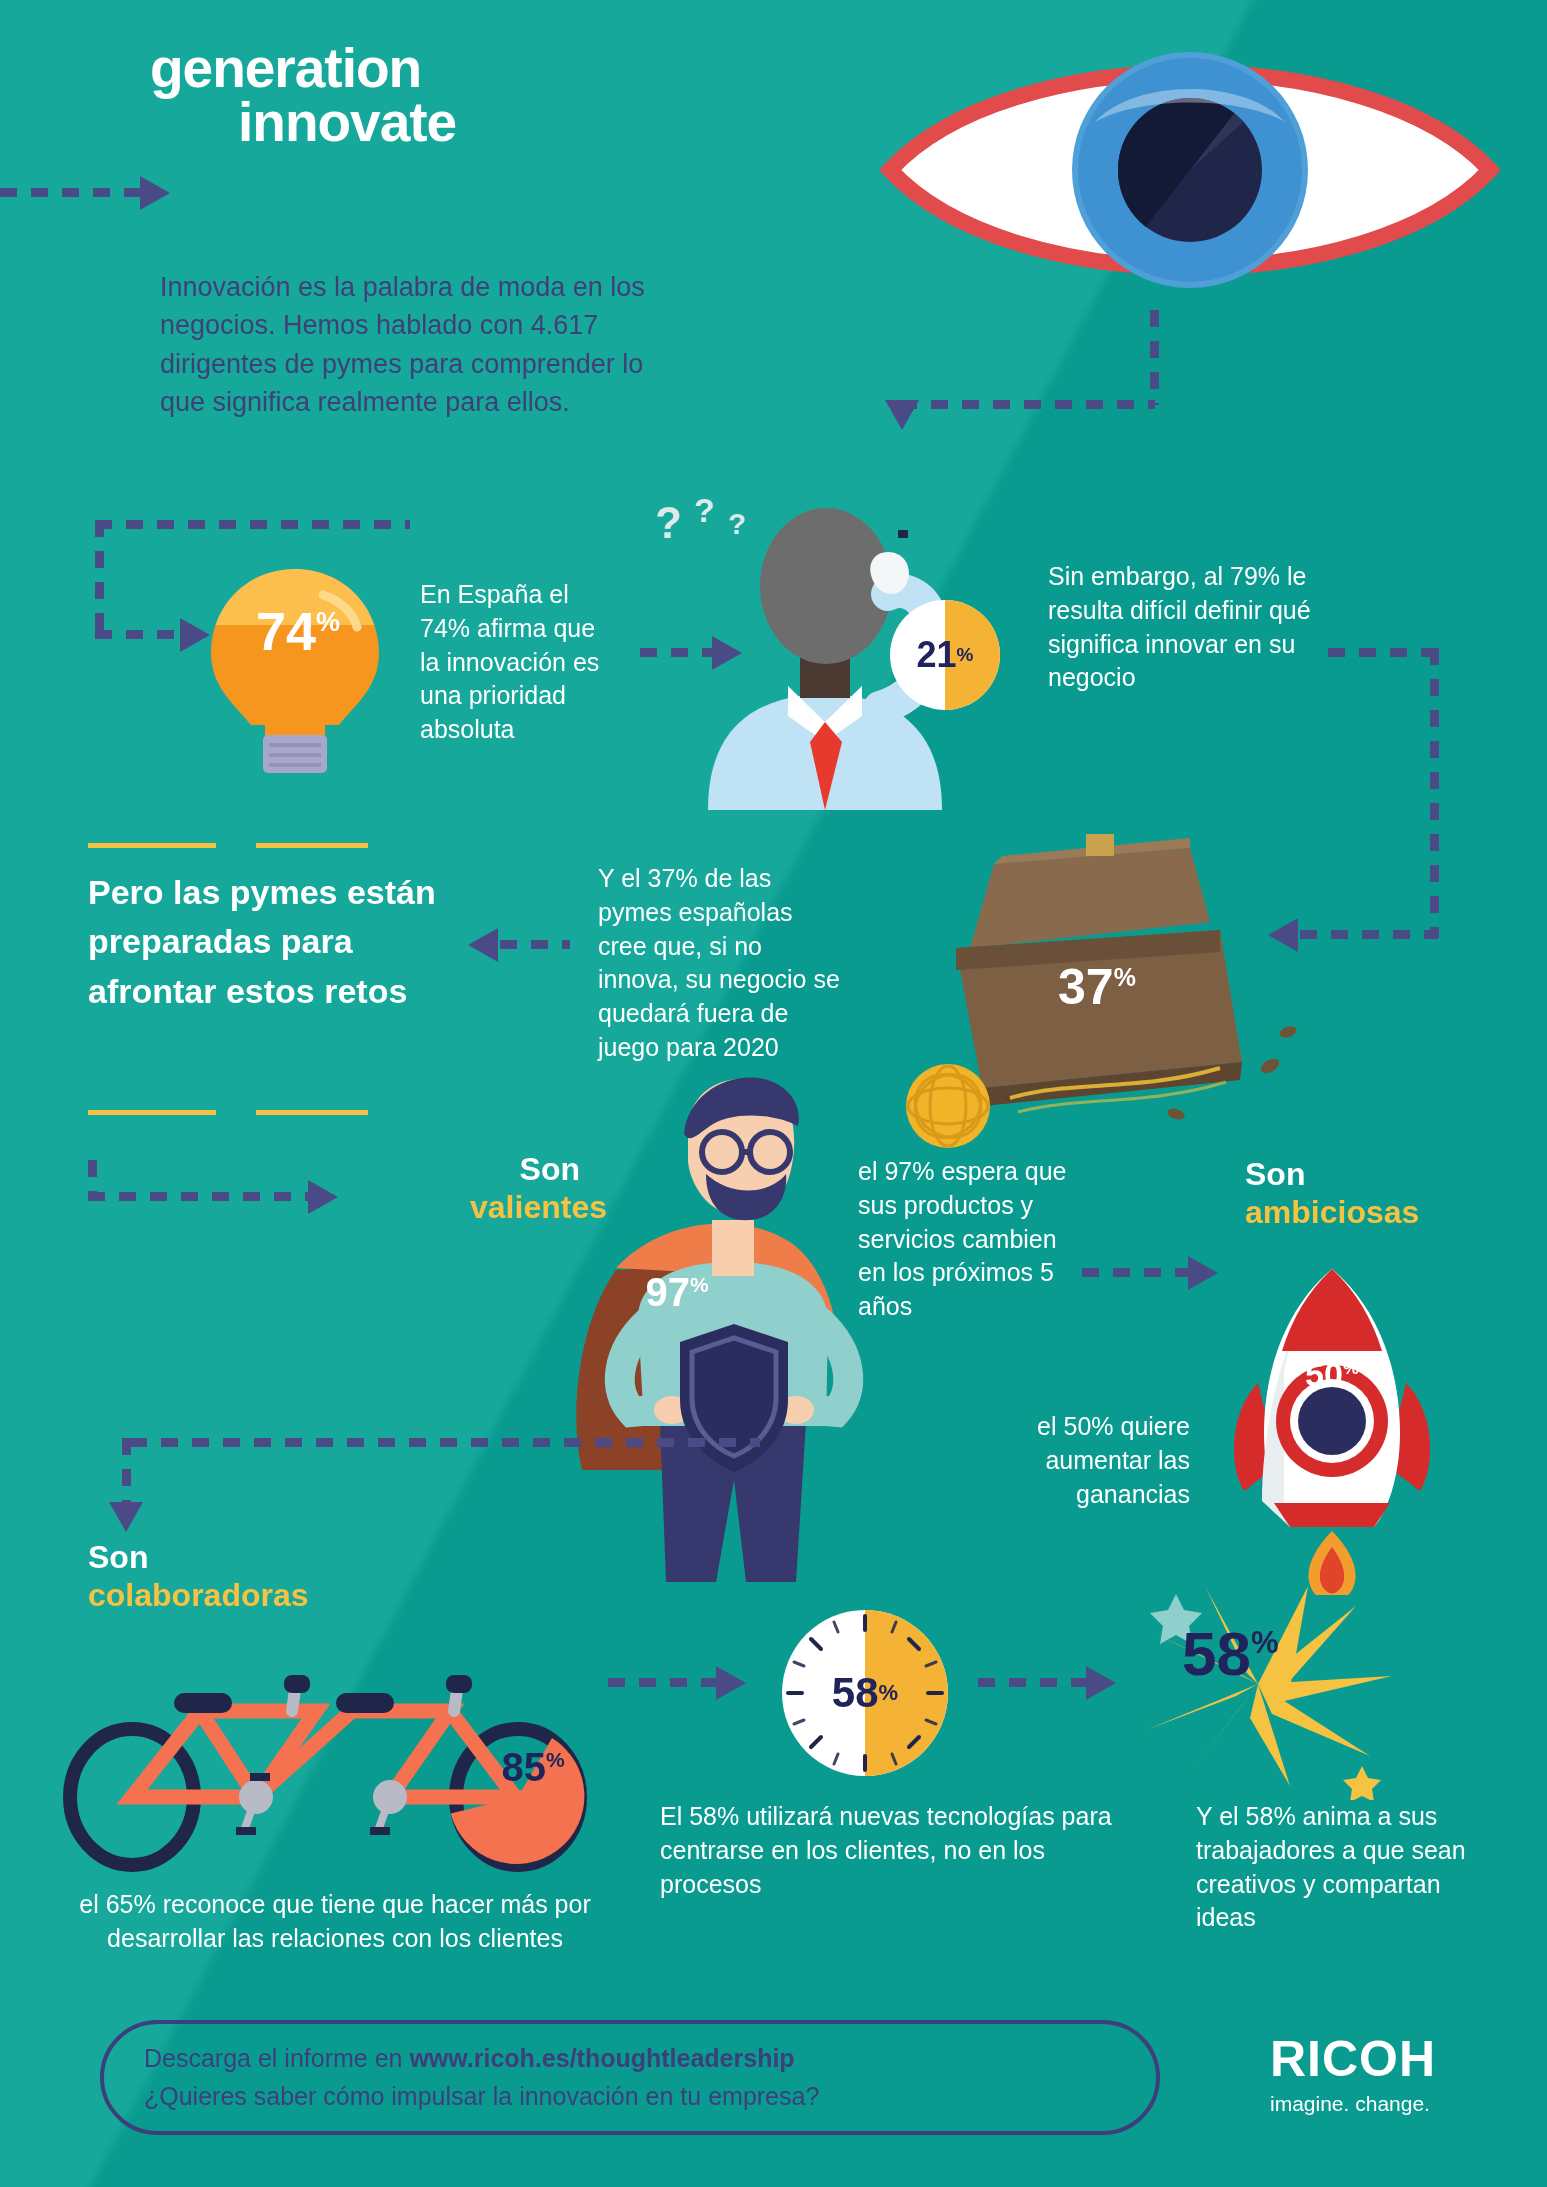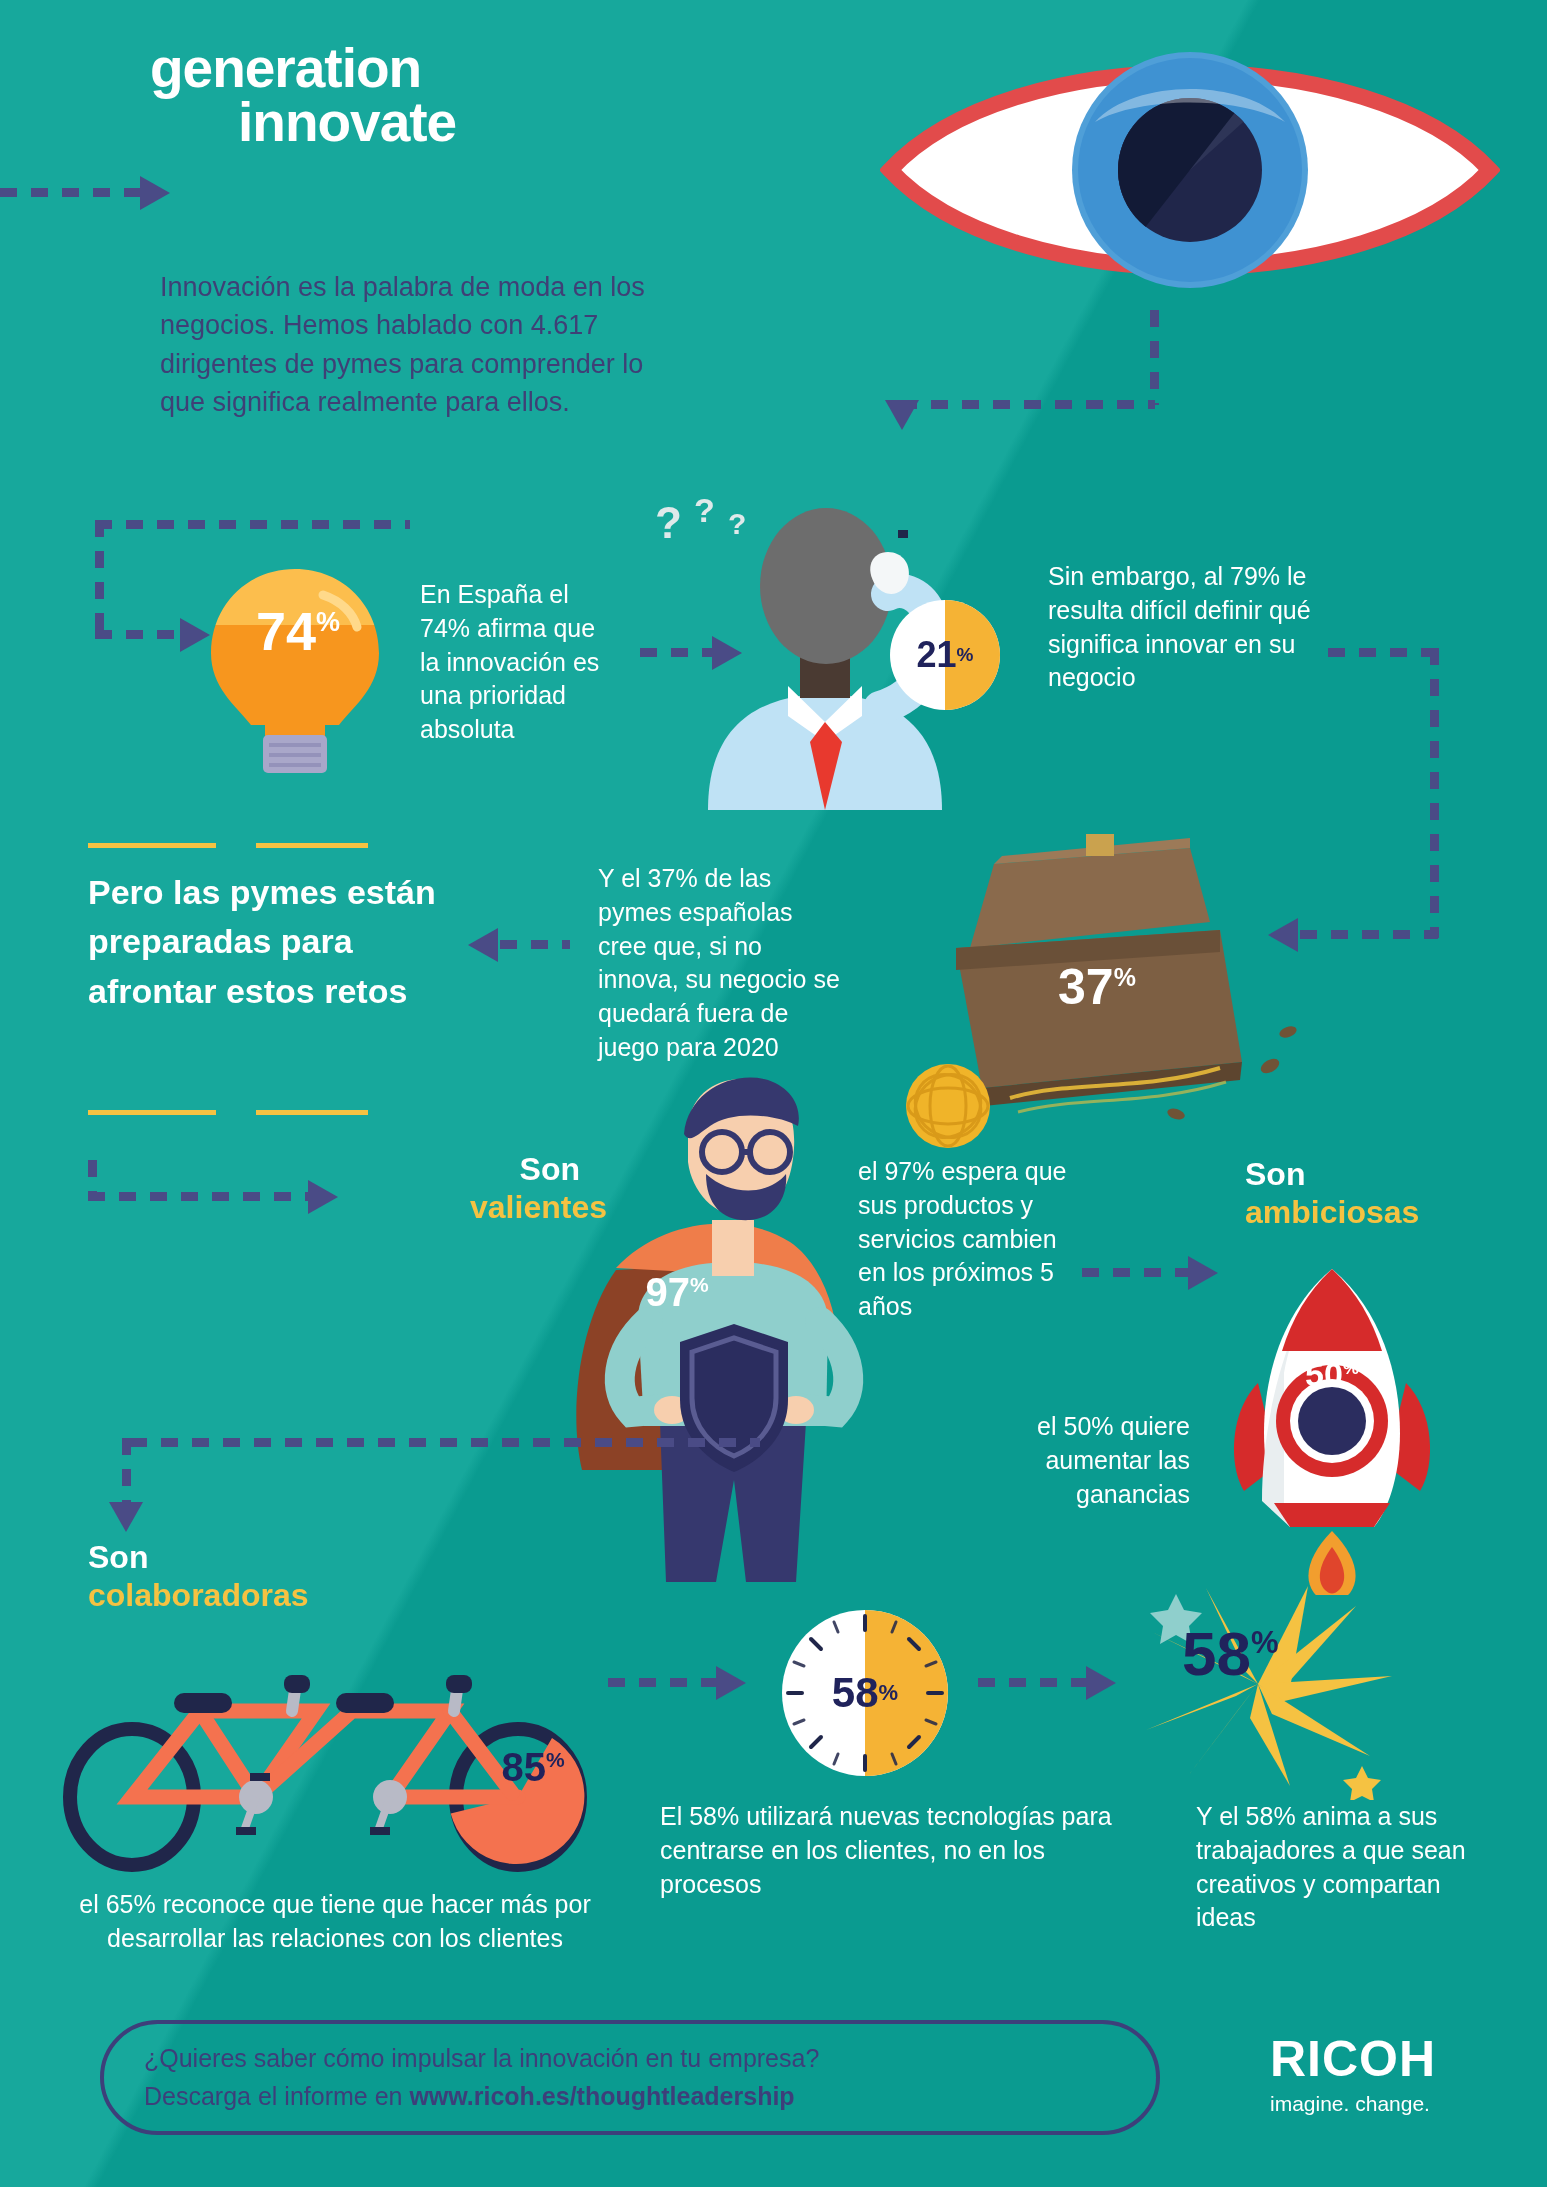--- a/index.html
+++ b/index.html
@@ -495,22 +495,22 @@
       <path d="M222 186 l6 12 13 2 -9 9 2 13 -12 -6 -12 6 2 -13 -9 -9 13 -2 Z"></path>
     </g>
   </svg>
 </div>
 <div id="burst-pct">
   <span>58</span><sup>%</sup>
 </div>
 <p id="t58b" class="body-txt">Y el 58% anima a sus trabajadores a que sean creativos y compartan ideas</p>
 
 <div id="cta">
-  <div>¿Quieres saber cómo impulsar la innovación en tu empresa?</div>
   <div>
     <span>Descarga el informe en </span><b>www.ricoh.es/thoughtleadership</b>
   </div>
+  <div>¿Quieres saber cómo impulsar la innovación en tu empresa?</div>
 </div>
 
 <div id="logo">
   <div class="word">RICOH</div>
   <div class="tag">imagine. change.</div>
 </div>
 
 </body></html>

